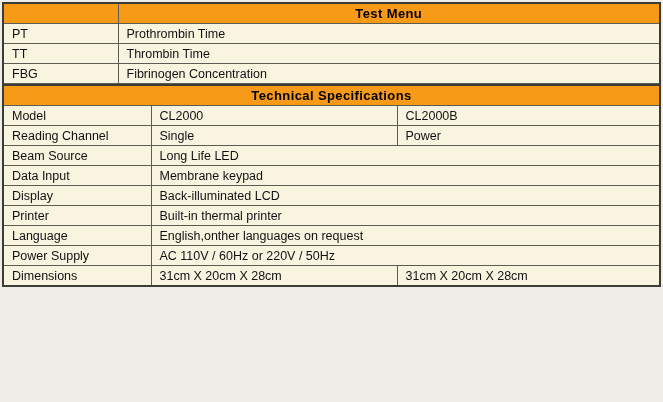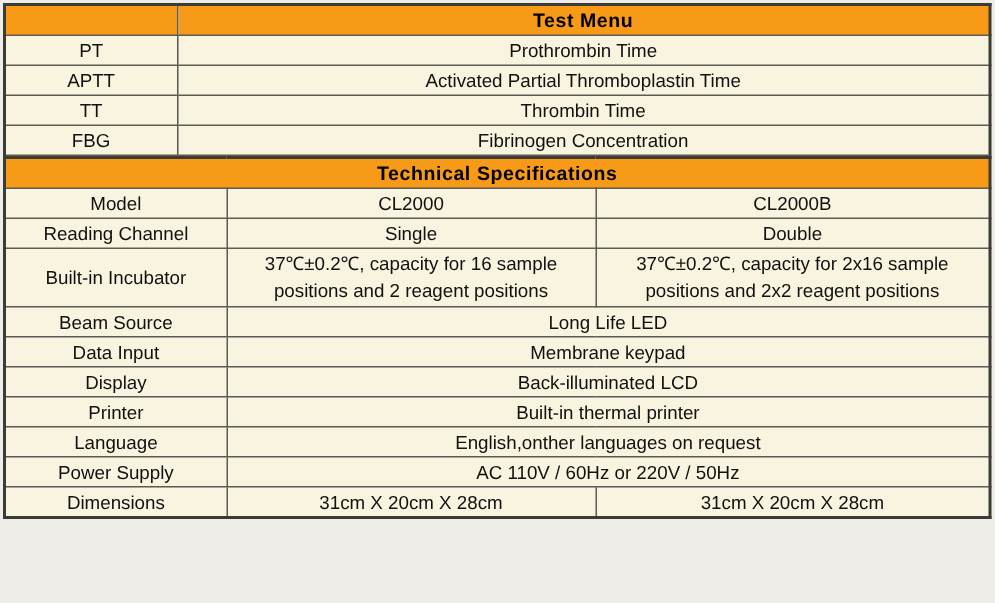--- a/index.html
+++ b/index.html
@@ -21,21 +21,20 @@
     table-layout:fixed;
   }
   td{
     border:1px solid #5d5c53;
     padding:1px 8px;
     font-size:12.5px;
     height:17px;
     vertical-align:middle;
     overflow:hidden;
     white-space:nowrap;
-    text-align:center;
   }
   table.t1{border:2px solid #3c3b35;border-bottom:0;}
   table.t2{border:2px solid #3c3b35;}
   tr.hdr td{
     background:#f79a18;
     font-weight:bold;
     font-size:13px;
     letter-spacing:.4px;
     text-align:center;
     color:#000;
@@ -64,24 +63,20 @@
     <tbody>
       <tr class="hdr">
         <td></td>
         <td>Test Menu</td>
       </tr>
       <tr>
         <td class="body-cell">PT</td>
         <td class="body-cell">Prothrombin Time</td>
       </tr>
       <tr>
-        <td class="body-cell">APTT</td>
-        <td class="body-cell">Activated Partial Thromboplastin Time</td>
-      </tr>
-      <tr>
         <td class="body-cell">TT</td>
         <td class="body-cell">Thrombin Time</td>
       </tr>
       <tr>
         <td class="body-cell">FBG</td>
         <td class="body-cell">Fibrinogen Concentration</td>
       </tr>
     </tbody>
   </table>
 
@@ -96,26 +91,21 @@
         <td colspan="3">Technical Specifications</td>
       </tr>
       <tr>
         <td class="body-cell">Model</td>
         <td class="body-cell">CL2000</td>
         <td class="body-cell">CL2000B</td>
       </tr>
       <tr>
         <td class="body-cell">Reading Channel</td>
         <td class="body-cell">Single</td>
-        <td class="body-cell">Double</td>
-      </tr>
-      <tr class="tall">
-        <td class="body-cell">Built-in Incubator</td>
-        <td class="body-cell">37℃±0.2℃,  capacity for 16 sample positions and  2 reagent positions</td>
-        <td class="body-cell">37℃±0.2℃,  capacity for 2x16 sample positions and  2x2 reagent positions</td>
+        <td class="body-cell">Power</td>
       </tr>
       <tr>
         <td class="body-cell">Beam Source</td>
         <td class="body-cell" colspan="2">Long Life LED</td>
       </tr>
       <tr>
         <td class="body-cell">Data Input</td>
         <td class="body-cell" colspan="2">Membrane keypad</td>
       </tr>
       <tr>

